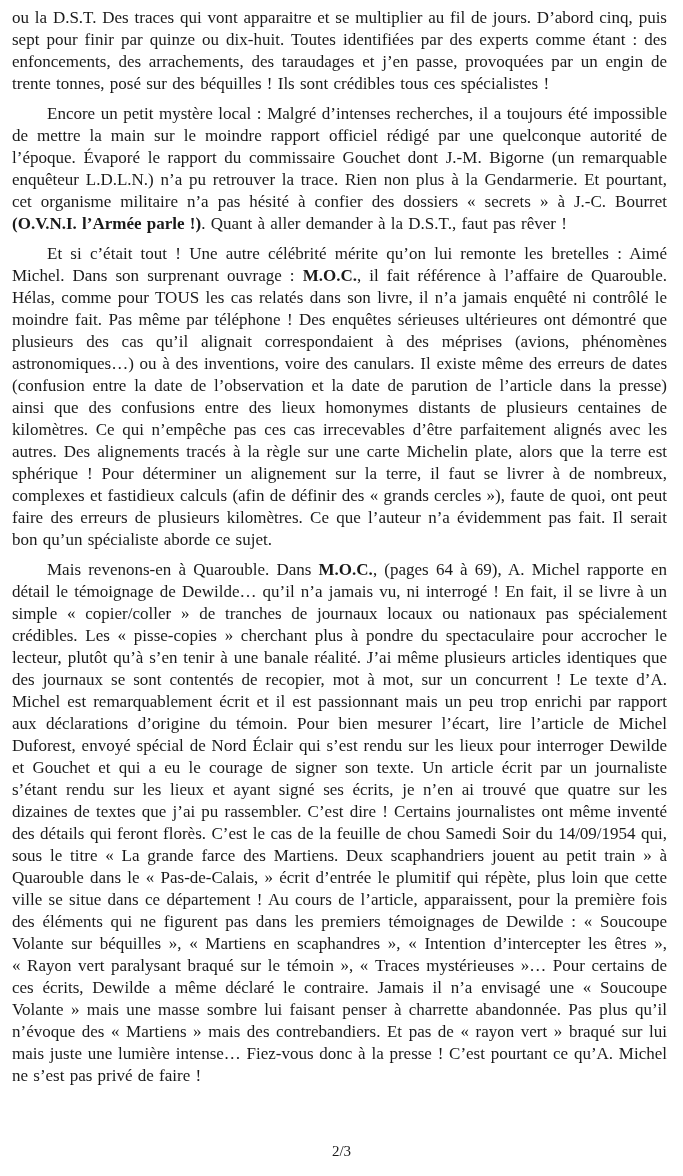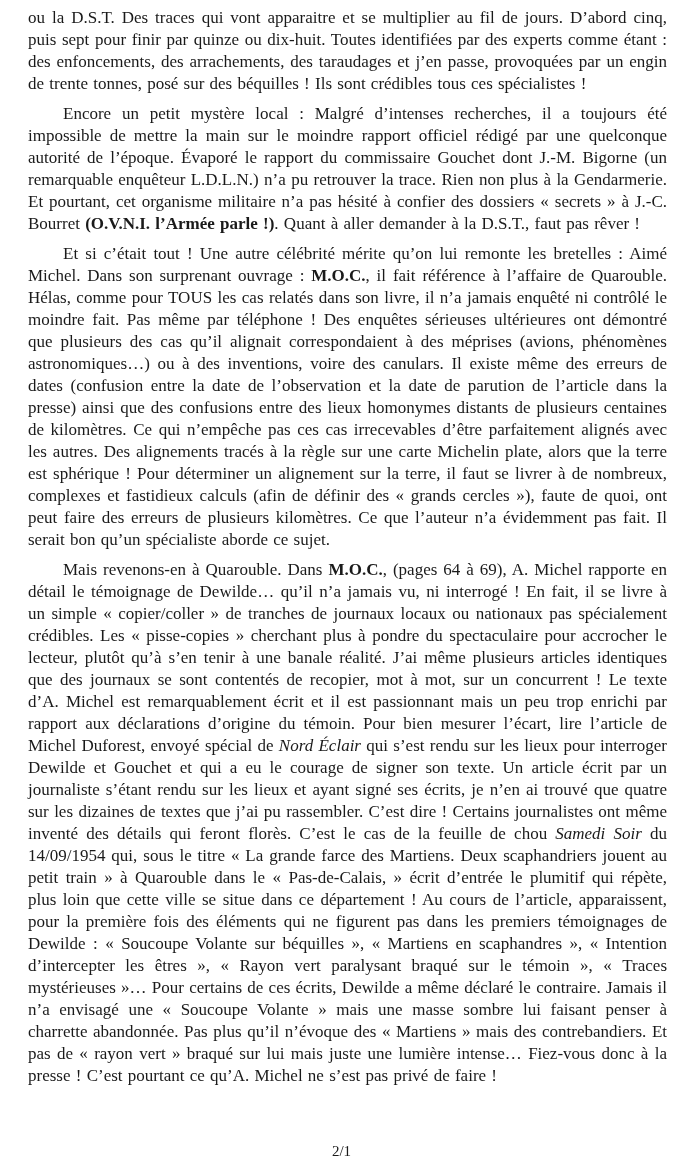--- a/index.html
+++ b/index.html
@@ -9,34 +9,34 @@
   }
   .page {
     position: relative;
     width: 683px;
     height: 1176px;
     box-sizing: border-box;
     background: #ffffff;
     color: #1a1a1a;
     font-family: "Liberation Serif", "DejaVu Serif", serif;
     overflow: hidden;
-    padding: 7px 16px 40px 28px;
+    padding: 7px 16px 40px 12px;
   }
   .text-body p.para {
     margin: 0 0 8px 0;
     font-size: 17px;
     line-height: 22px;
     text-align: justify;
     word-spacing: 1px;
   }
   .text-body p.para.indent {
     text-indent: 35px;
   }
   .seg-normal { font-style: normal; font-weight: normal; }
-  .seg-italic { font-style: italic; font-weight: normal; margin-top: 16px; }
+  .seg-italic { font-weight: normal; margin-top: 16px; }
   .seg-bold-italic { font-weight: bold; }
   .page-number {
     position: absolute;
     left: 0;
     right: 0;
     bottom: 16px;
     text-align: center;
     font-size: 15px;
     line-height: 18px;
     color: #1a1a1a;
@@ -45,14 +45,14 @@
 </head>
 <body>
 
 <div class="page">
   <div class="text-body">
       <p class="para"><span class="seg-normal">ou la D.S.T. Des traces qui vont apparaitre et se multiplier au fil de jours. D’abord cinq, puis sept pour finir par quinze ou dix-huit. Toutes identifiées par des experts comme étant&nbsp;: des enfoncements, des arrachements, des taraudages et j’en passe, provoquées par un engin de trente tonnes, posé sur des béquilles&nbsp;! Ils sont crédibles tous ces spécialistes&nbsp;!</span></p>
       <p class="para indent"><span class="seg-normal">Encore un petit mystère local&nbsp;: Malgré d’intenses recherches, il a toujours été impossible de mettre la main sur le moindre rapport officiel rédigé par une quelconque autorité de l’époque. Évaporé le rapport du commissaire Gouchet dont J.-M. Bigorne (un remarquable enquêteur L.D.L.N.) n’a pu retrouver la trace. Rien non plus à la Gendarmerie. Et pourtant, cet organisme militaire n’a pas hésité à confier des dossiers «&nbsp;secrets&nbsp;» à J.-C. Bourret </span><span class="seg-bold-italic">(O.V.N.I. l’Armée parle&nbsp;!)</span><span class="seg-normal">. Quant à aller demander à la D.S.T., faut pas rêver&nbsp;!</span></p>
       <p class="para indent"><span class="seg-normal">Et si c’était tout&nbsp;! Une autre célébrité mérite qu’on lui remonte les bretelles&nbsp;: Aimé Michel. Dans son surprenant ouvrage&nbsp;: </span><span class="seg-bold-italic">M.O.C.</span><span class="seg-normal">, il fait référence à l’affaire de Quarouble. Hélas, comme pour TOUS les cas relatés dans son livre, il n’a jamais enquêté ni contrôlé le moindre fait. Pas même par téléphone&nbsp;! Des enquêtes sérieuses ultérieures ont démontré que plusieurs des cas qu’il alignait correspondaient à des méprises (avions, phénomènes astronomiques…) ou à des inventions, voire des canulars. Il existe même des erreurs de dates (confusion entre la date de l’observation et la date de parution de l’article dans la presse) ainsi que des confusions entre des lieux homonymes distants de plusieurs centaines de kilomètres. Ce qui n’empêche pas ces cas irrecevables d’être parfaitement alignés avec les autres. Des alignements tracés à la règle sur une carte Michelin plate, alors que la terre est sphérique&nbsp;! Pour déterminer un alignement sur la terre, il faut se livrer à de nombreux, complexes et fastidieux calculs (afin de définir des «&nbsp;grands cercles&nbsp;»), faute de quoi, ont peut faire des erreurs de plusieurs kilomètres. Ce que l’auteur n’a évidemment pas fait. Il serait bon qu’un spécialiste aborde ce sujet.</span></p>
       <p class="para indent"><span class="seg-normal">Mais revenons-en à Quarouble. Dans </span><span class="seg-bold-italic">M.O.C.</span><span class="seg-normal">, (pages 64 à 69), A. Michel rapporte en détail le témoignage de Dewilde… qu’il n’a jamais vu, ni interrogé&nbsp;! En fait, il se livre à un simple «&nbsp;copier/coller&nbsp;» de tranches de journaux locaux ou nationaux pas spécialement crédibles. Les «&nbsp;pisse-copies&nbsp;» cherchant plus à pondre du spectaculaire pour accrocher le lecteur, plutôt qu’à s’en tenir à une banale réalité. J’ai même plusieurs articles identiques que des journaux se sont contentés de recopier, mot à mot, sur un concurrent&nbsp;! Le texte d’A. Michel est remarquablement écrit et il est passionnant mais un peu trop enrichi par rapport aux déclarations d’origine du témoin. Pour bien mesurer l’écart, lire l’article de Michel Duforest, envoyé spécial de </span><span class="seg-italic">Nord Éclair</span><span class="seg-normal"> qui s’est rendu sur les lieux pour interroger Dewilde et Gouchet et qui a eu le courage de signer son texte. Un article écrit par un journaliste s’étant rendu sur les lieux et ayant signé ses écrits, je n’en ai trouvé que quatre sur les dizaines de textes que j’ai pu rassembler. C’est dire&nbsp;! Certains journalistes ont même inventé des détails qui feront florès. C’est le cas de la feuille de chou </span><span class="seg-italic">Samedi Soir</span><span class="seg-normal"> du 14/09/1954 qui, sous le titre «&nbsp;La grande farce des Martiens. Deux scaphandriers jouent au petit train&nbsp;» à Quarouble dans le «&nbsp;Pas-de-Calais,&nbsp;» écrit d’entrée le plumitif qui répète, plus loin que cette ville se situe dans ce département&nbsp;! Au cours de l’article, apparaissent, pour la première fois des éléments qui ne figurent pas dans les premiers témoignages de Dewilde&nbsp;: «&nbsp;Soucoupe Volante sur béquilles&nbsp;», «&nbsp;Martiens en scaphandres&nbsp;», «&nbsp;Intention d’intercepter les êtres&nbsp;», «&nbsp;Rayon vert paralysant braqué sur le témoin&nbsp;», «&nbsp;Traces mystérieuses&nbsp;»… Pour certains de ces écrits, Dewilde a même déclaré le contraire. Jamais il n’a envisagé une «&nbsp;Soucoupe Volante&nbsp;» mais une masse sombre lui faisant penser à charrette abandonnée. Pas plus qu’il n’évoque des «&nbsp;Martiens&nbsp;» mais des contrebandiers. Et pas de «&nbsp;rayon vert&nbsp;» braqué sur lui mais juste une lumière intense… Fiez-vous donc à la presse&nbsp;! C’est pourtant ce qu’A. Michel ne s’est pas privé de faire&nbsp;!</span></p>
     </div>
-  <div class="page-number">2/1</div>
+  <div class="page-number">2/3</div>
 </div>
 
 </body></html>

